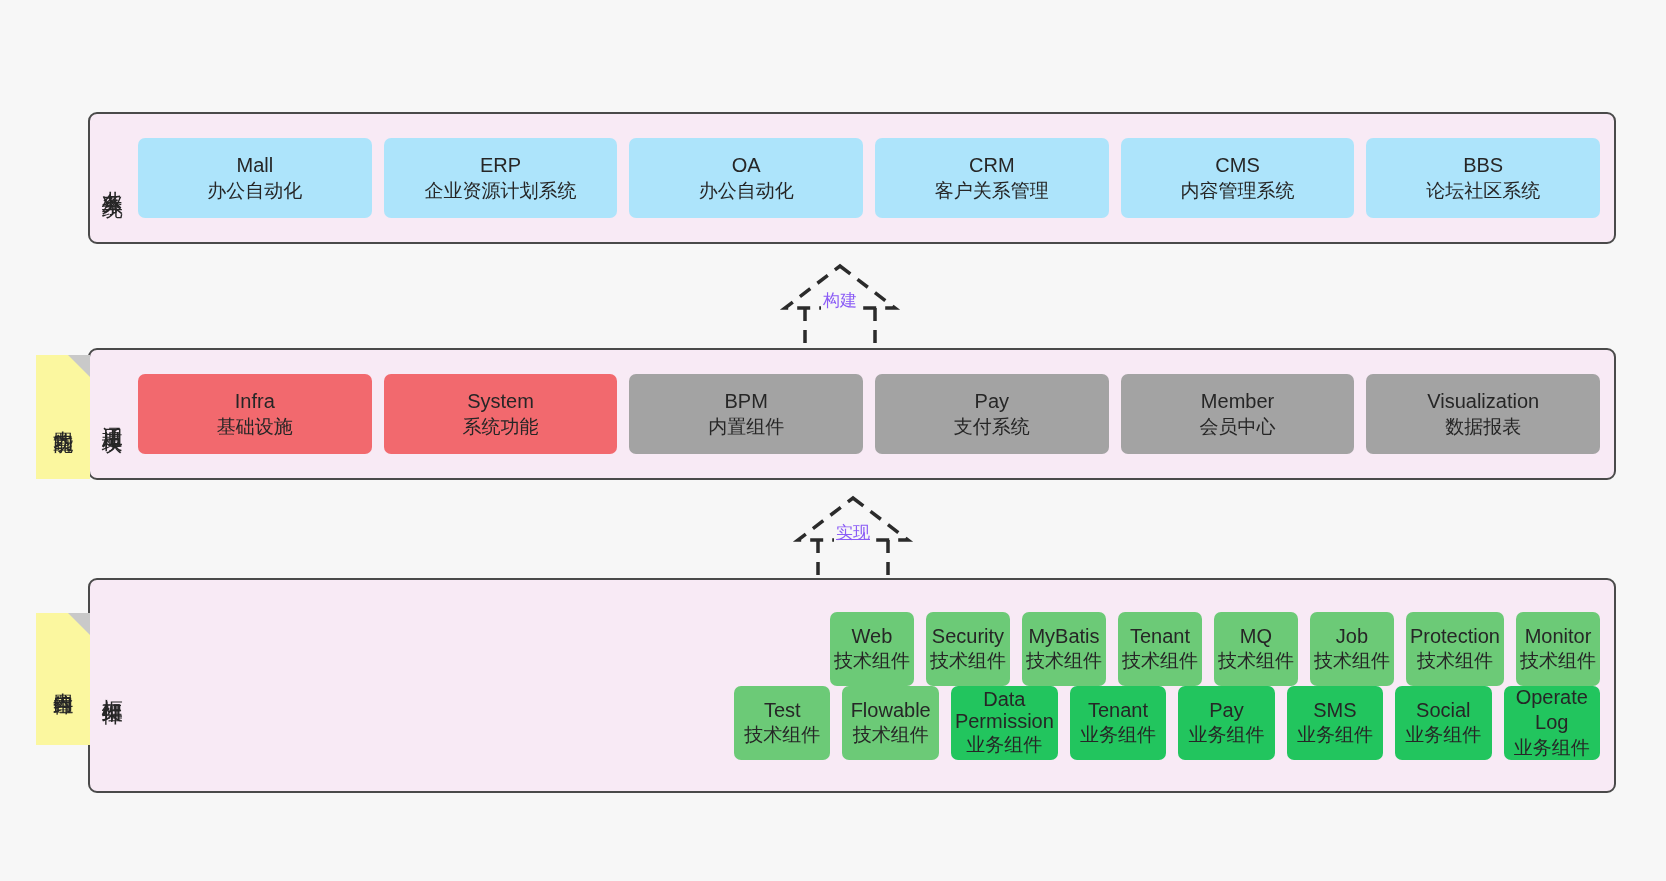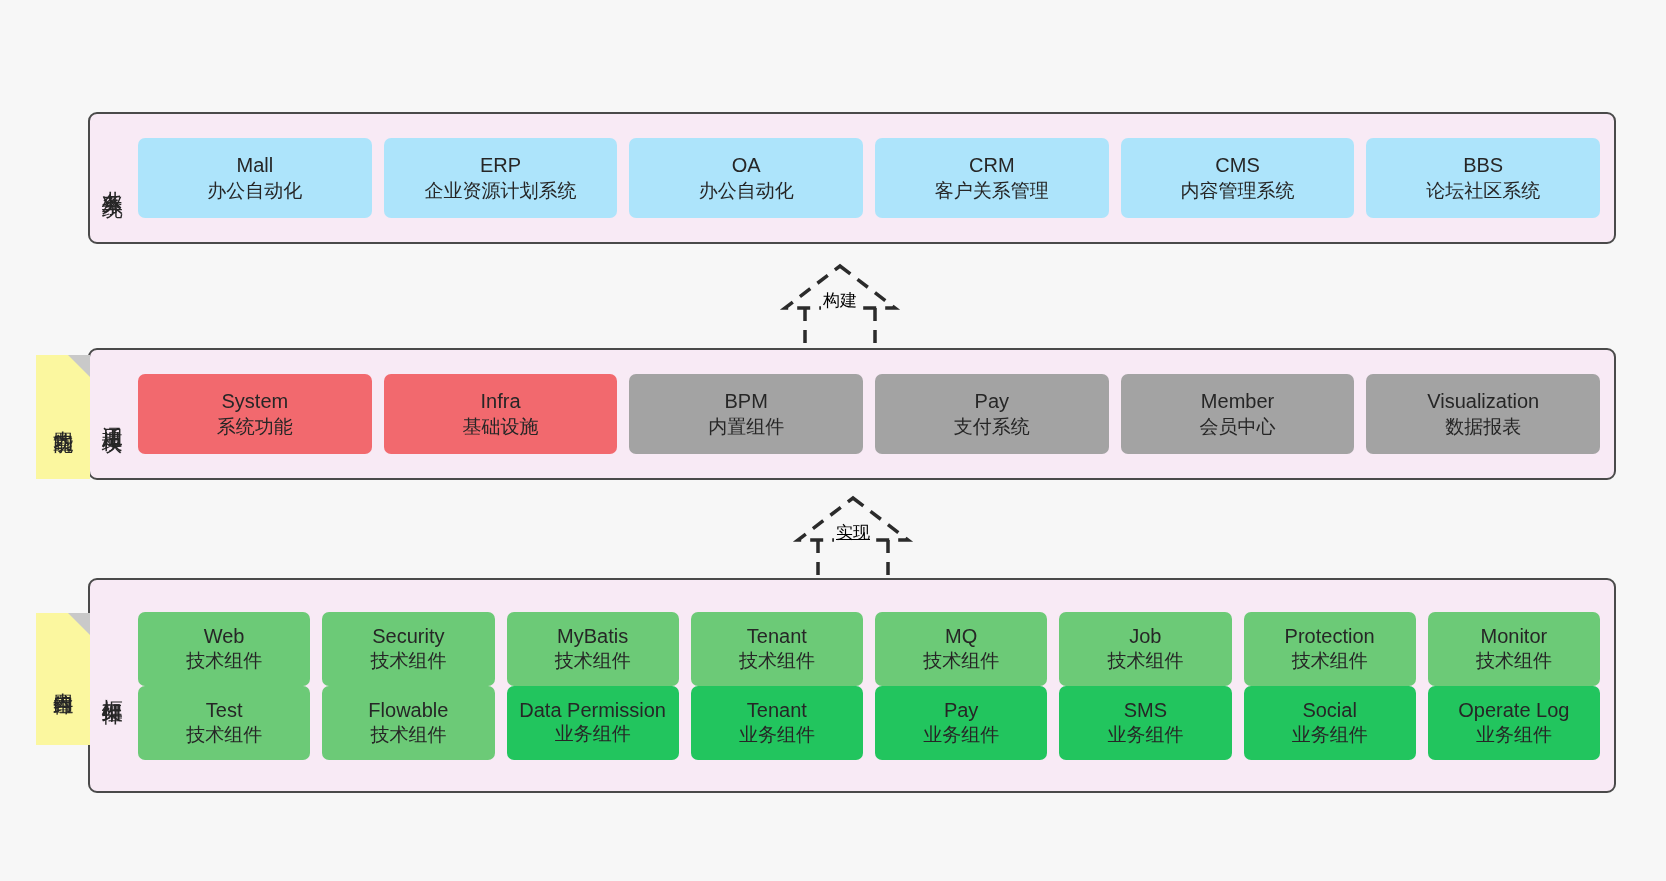--- a/index.html
+++ b/index.html
@@ -60,20 +60,21 @@
     gap: 12px;
     padding: 0 14px 0 4px;
   }
 
   .cards-stack {
     flex: 1 1 auto;
     display: flex;
     flex-direction: column;
     justify-content: center;
     padding: 0 14px 0 4px;
+    align-items: flex-end;
   }
   .cards-row {
     display: flex;
     flex-direction: row;
     align-items: stretch;
     justify-content: space-between;
     gap: 12px;
   }
 
   
@@ -129,21 +130,21 @@
     width: 170px;
     height: 96px;
   }
   .connector svg { display: block; overflow: visible; }
   .connector .conn-label {
     position: absolute;
     left: 50%;
     transform: translateX(-50%);
     bottom: 4px;
     font-size: 17px;
-    color: #000000;
+    color: #8b5cf6;
     background: #f7f7f7;
     padding: 0 2px;
     white-space: nowrap;
   }
 </style>
 </head>
 <body>
 
 <div id="canvas">
 
@@ -188,26 +189,26 @@
 
   <div class="note" id="note-builtin-features" style="left:36px; top:355px; height:124px;">
     <span class="fold"></span>
     <span>内置功能</span>
   </div>
 
   <div class="section" id="section-modules" style="left:88px; top:348px; width:1528px; height:132px;">
     <div class="section-label">通用模块</div>
     <div class="cards">
       <div class="card red">
+        <span class="t1">Infra</span>
+        <span class="t2">基础设施</span>
+      </div>
+      <div class="card red">
         <span class="t1">System</span>
         <span class="t2">系统功能</span>
-      </div>
-      <div class="card red">
-        <span class="t1">Infra</span>
-        <span class="t2">基础设施</span>
       </div>
       <div class="card pink">
         <span class="t1">BPM</span>
         <span class="t2">内置组件</span>
       </div>
       <div class="card pink">
         <span class="t1">Pay</span>
         <span class="t2">支付系统</span>
       </div>
       <div class="card pink">

